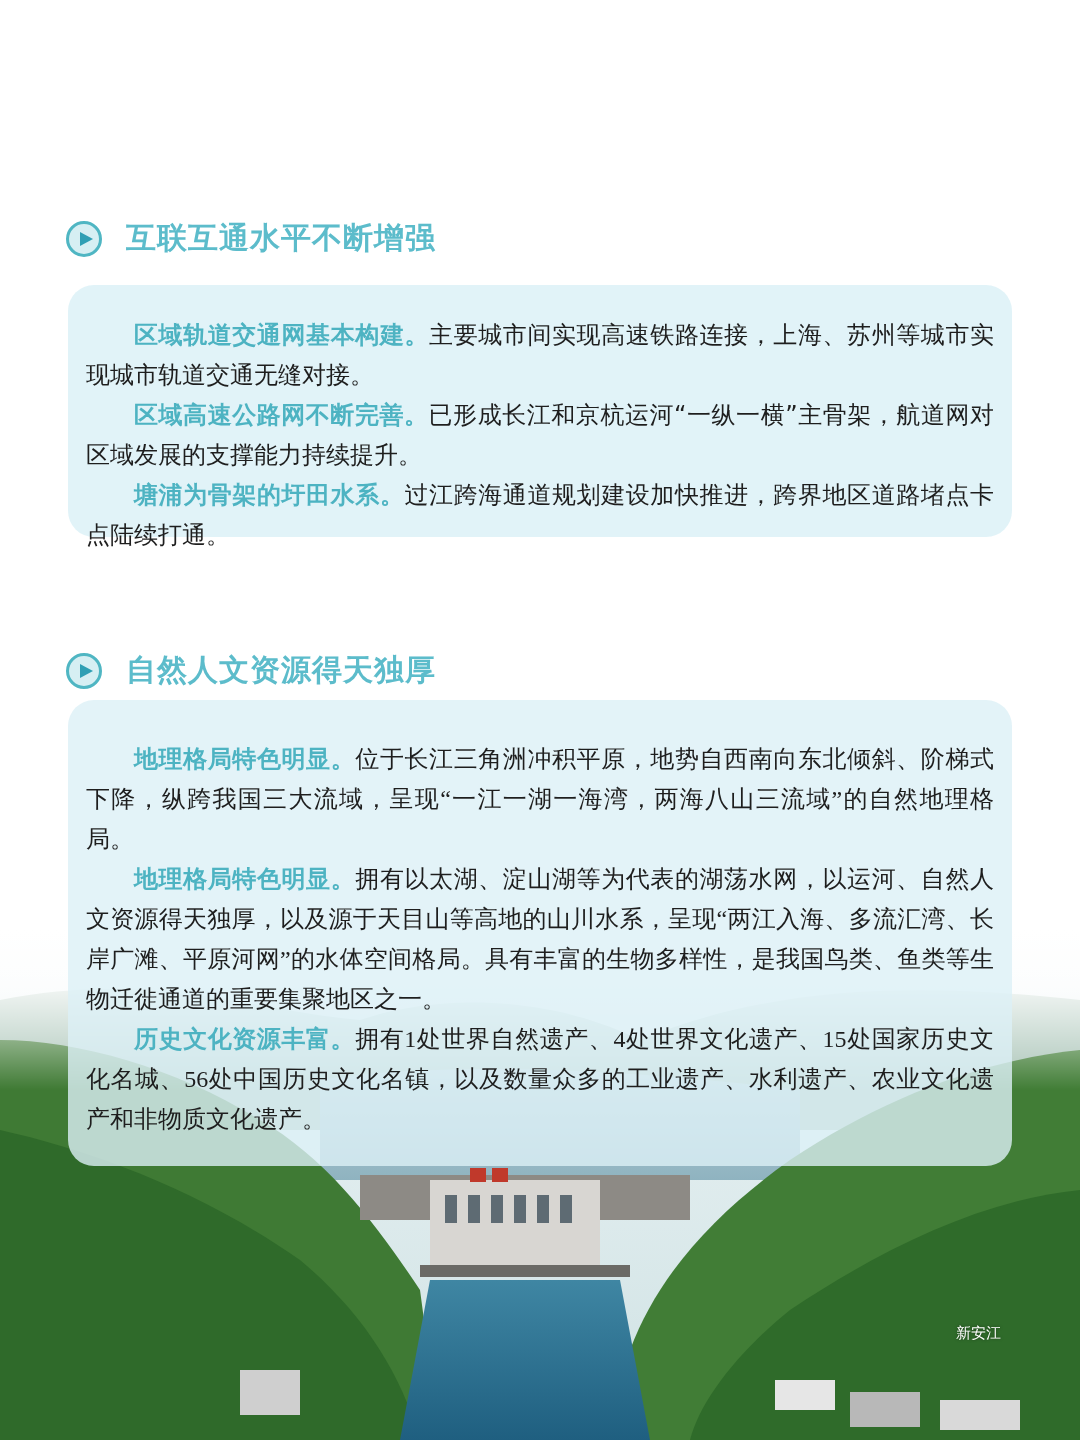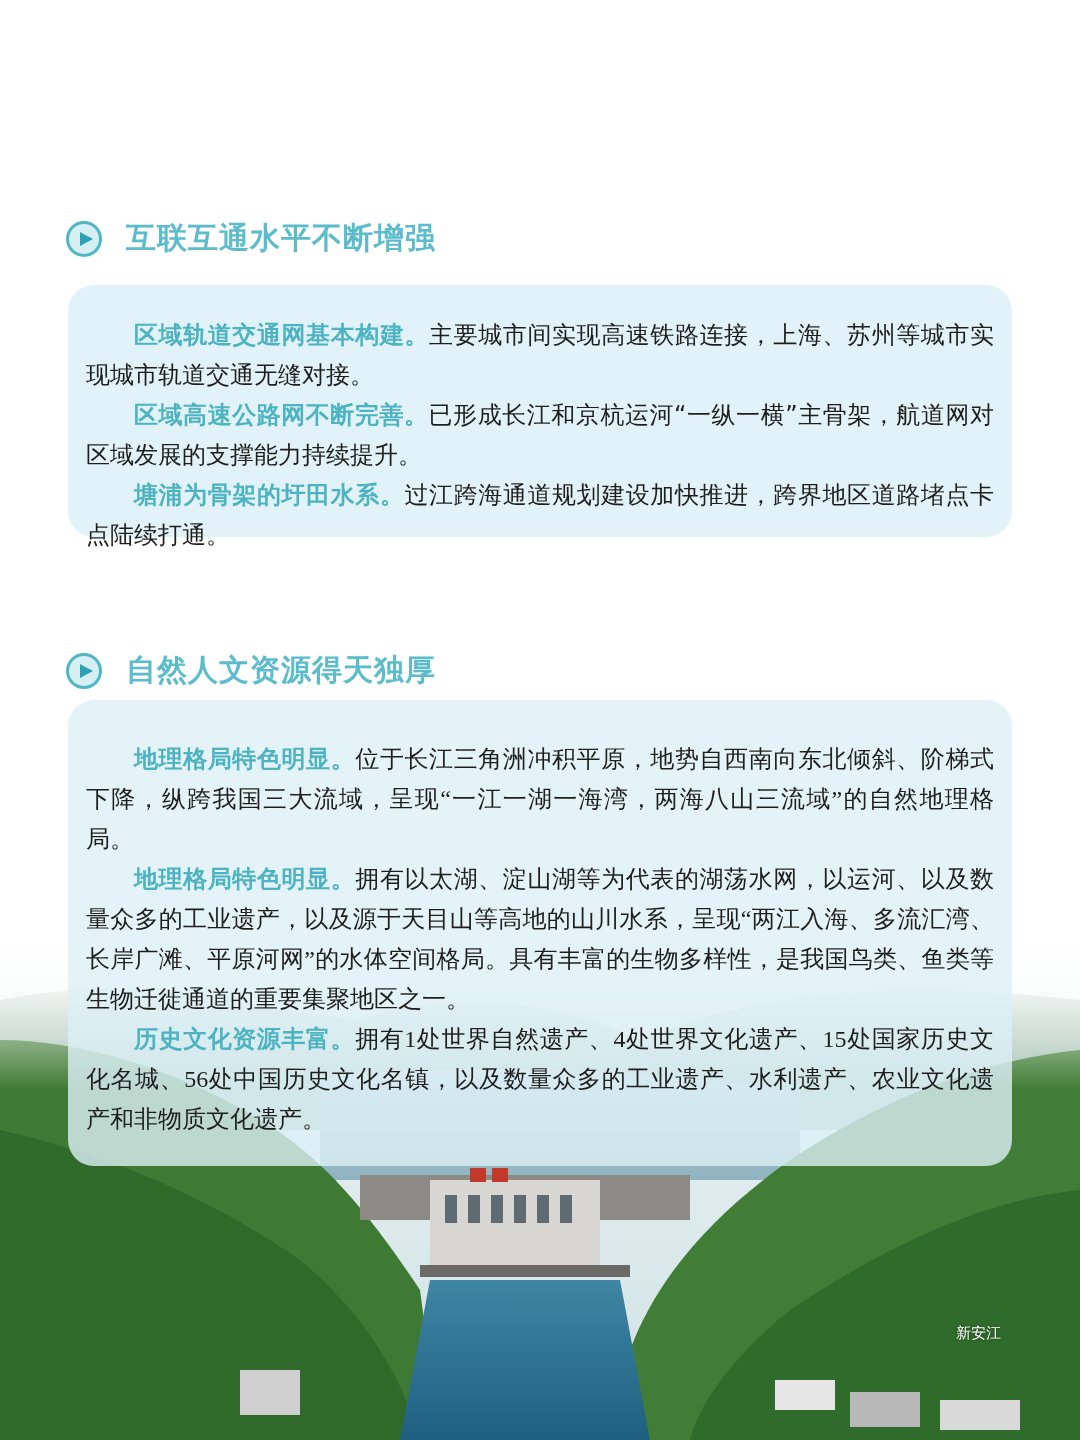--- a/index.html
+++ b/index.html
@@ -133,20 +133,20 @@
       </svg>
   </span>
   <span class="title">自然人文资源得天独厚</span>
 </div>
 
 <div class="card card2">
   <p class="para">
     <span class="lead">地理格局特色明显。</span><span>位于长江三角洲冲积平原，地势自西南向东北倾斜、阶梯式下降，纵跨我国三大流域，呈现“一江一湖一海湾，两海八山三流域”的自然地理格局。</span>
   </p>
   <p class="para">
-    <span class="lead">地理格局特色明显。</span><span>拥有以太湖、淀山湖等为代表的湖荡水网，以运河、以及数量众多的工业遗产，以及源于天目山等高地的山川水系，呈现“两江入海、多流汇湾、长岸广滩、平原河网”的水体空间格局。具有丰富的生物多样性，是我国鸟类、鱼类等生物迁徙通道的重要集聚地区之一。</span>
+    <span class="lead">地理格局特色明显。</span><span>拥有以太湖、淀山湖等为代表的湖荡水网，以运河、自然人文资源得天独厚，以及源于天目山等高地的山川水系，呈现“两江入海、多流汇湾、长岸广滩、平原河网”的水体空间格局。具有丰富的生物多样性，是我国鸟类、鱼类等生物迁徙通道的重要集聚地区之一。</span>
   </p>
   <p class="para">
     <span class="lead">历史文化资源丰富。</span><span>拥有1处世界自然遗产、4处世界文化遗产、15处国家历史文化名城、56处中国历史文化名镇，以及数量众多的工业遗产、水利遗产、农业文化遗产和非物质文化遗产。</span>
   </p>
 </div>
 
 <div class="caption">新安江</div>
 
 </body></html>

